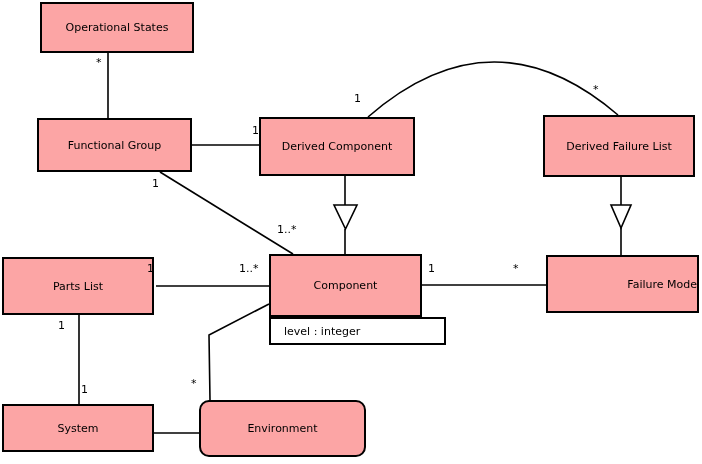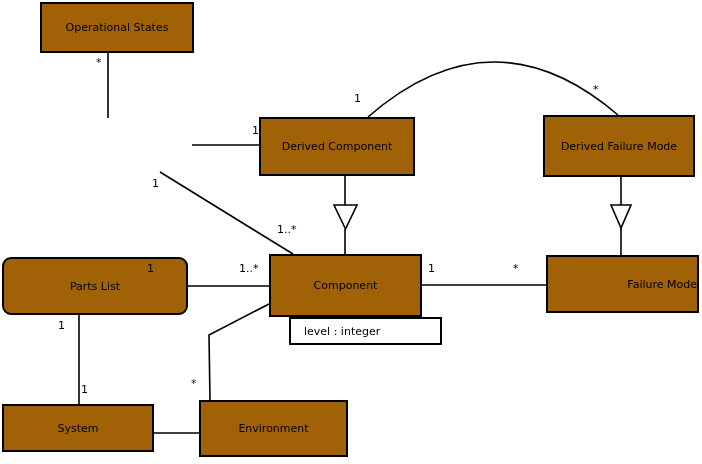--- a/index.html
+++ b/index.html
@@ -20,21 +20,21 @@
     left: 0;
     top: 0;
     width: 702px;
     height: 464px;
     z-index: 1;
   }
   .uml-class {
     position: absolute;
     box-sizing: border-box;
     border: 2px solid #000000;
-    background: #a16207;
+    background: #fca5a5;
     display: flex;
     align-items: center;
     justify-content: center;
     font-size: 11px;
     color: #000000;
     z-index: 2;
     text-align: center;
     white-space: nowrap;
   }
   .uml-attr {
@@ -91,49 +91,52 @@
 
     <line x1="154" y1="433" x2="199" y2="433" stroke="#000" stroke-width="1.6"></line>
 
     <polyline points="210,400 209,335 269,304" fill="none" stroke="#000" stroke-width="1.6"></polyline>
   </svg>
 
   <div class="uml-class" style="left:40px; top:2px; width:154px; height:51px;">
     <span>Operational States</span>
   </div>
 
+  <div class="uml-class" style="left:37px; top:118px; width:155px; height:54px;">
+    <span>Functional Group</span>
+  </div>
 
   <div class="uml-class" style="left:259px; top:117px; width:156px; height:59px;">
     <span>Derived Component</span>
   </div>
 
   <div class="uml-class" style="left:543px; top:115px; width:152px; height:62px;">
-    <span>Derived Failure Mode</span>
+    <span>Derived Failure List</span>
   </div>
 
-  <div class="uml-class" style="left:2px; top:257px; width:186px; height:58px;border-radius:9px;">
+  <div class="uml-class" style="left:2px; top:257px; width:152px; height:58px;">
     <span>Parts List</span>
   </div>
 
   <div class="uml-class" style="left:269px; top:254px; width:153px; height:63px;text-align:right;">
     <span>Component</span>
   </div>
-  <div class="uml-attr" style="left:269px; top:317px; width:153px; height:28px;margin-left:20px;">
+  <div class="uml-attr" style="left:269px; top:317px; width:177px; height:28px;">
     <span>level : integer</span>
   </div>
 
   <div class="uml-class" style="left:546px; top:255px; width:153px; height:58px;justify-content:flex-end;">
     <span>Failure Mode</span>
   </div>
 
   <div class="uml-class" style="left:2px; top:404px; width:152px; height:48px;justify-content:center;">
     <span>System</span>
   </div>
 
-  <div class="uml-class" style="left:199px; top:400px; width:149px; height:57px;">
+  <div class="uml-class" style="left:199px; top:400px; width:167px; height:57px;border-radius:10px;">
     <span>Environment</span>
   </div>
 
   <span class="mult" style="left:96px; top:57px;">*</span>
 
   <span class="mult" style="left:252px; top:125px;">1</span>
 
   <span class="mult" style="left:354px; top:93px;">1</span>
 
   <span class="mult" style="left:593px; top:84px;">*</span>

